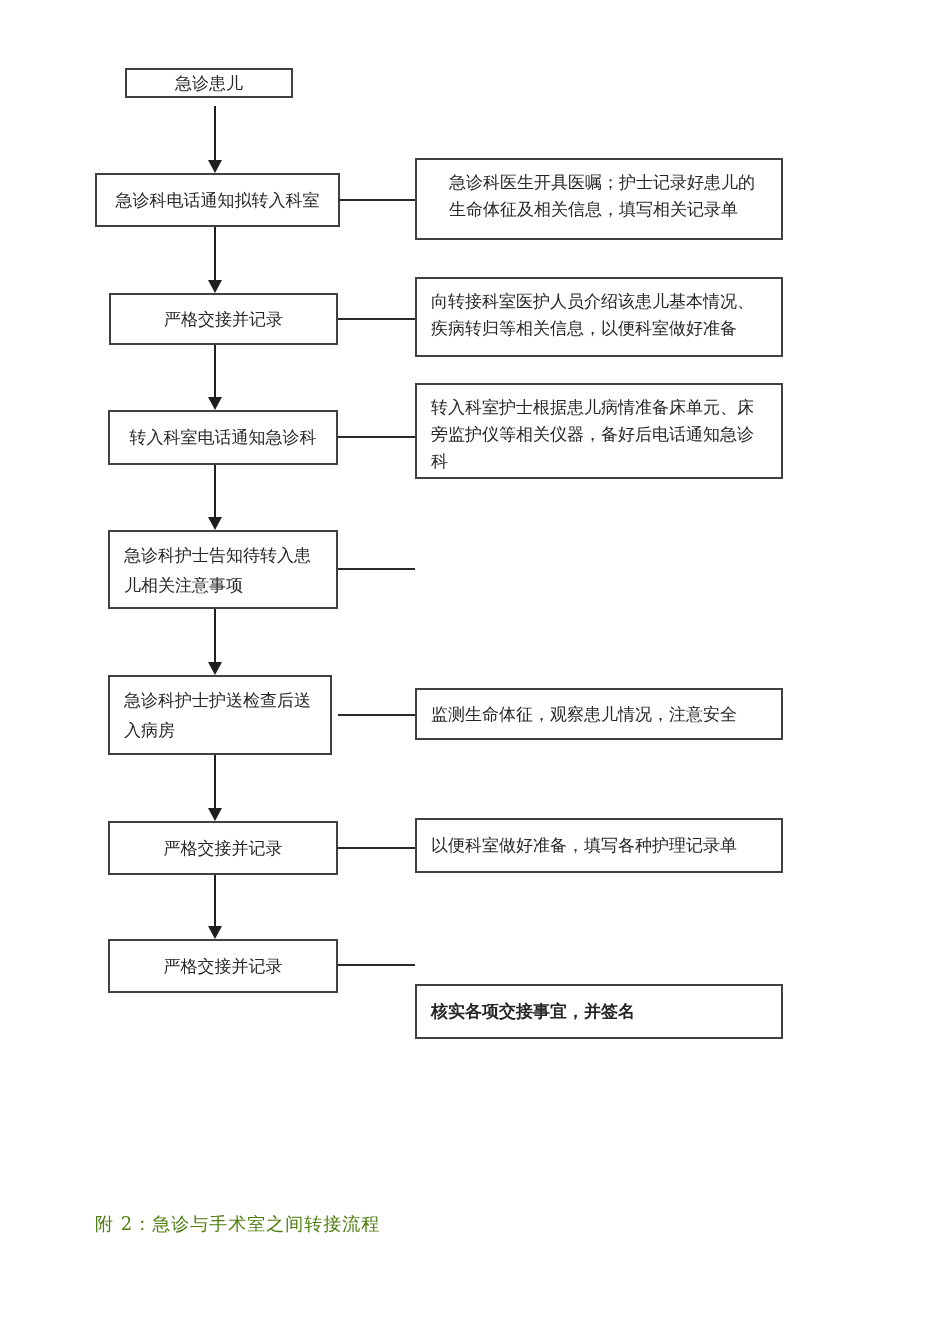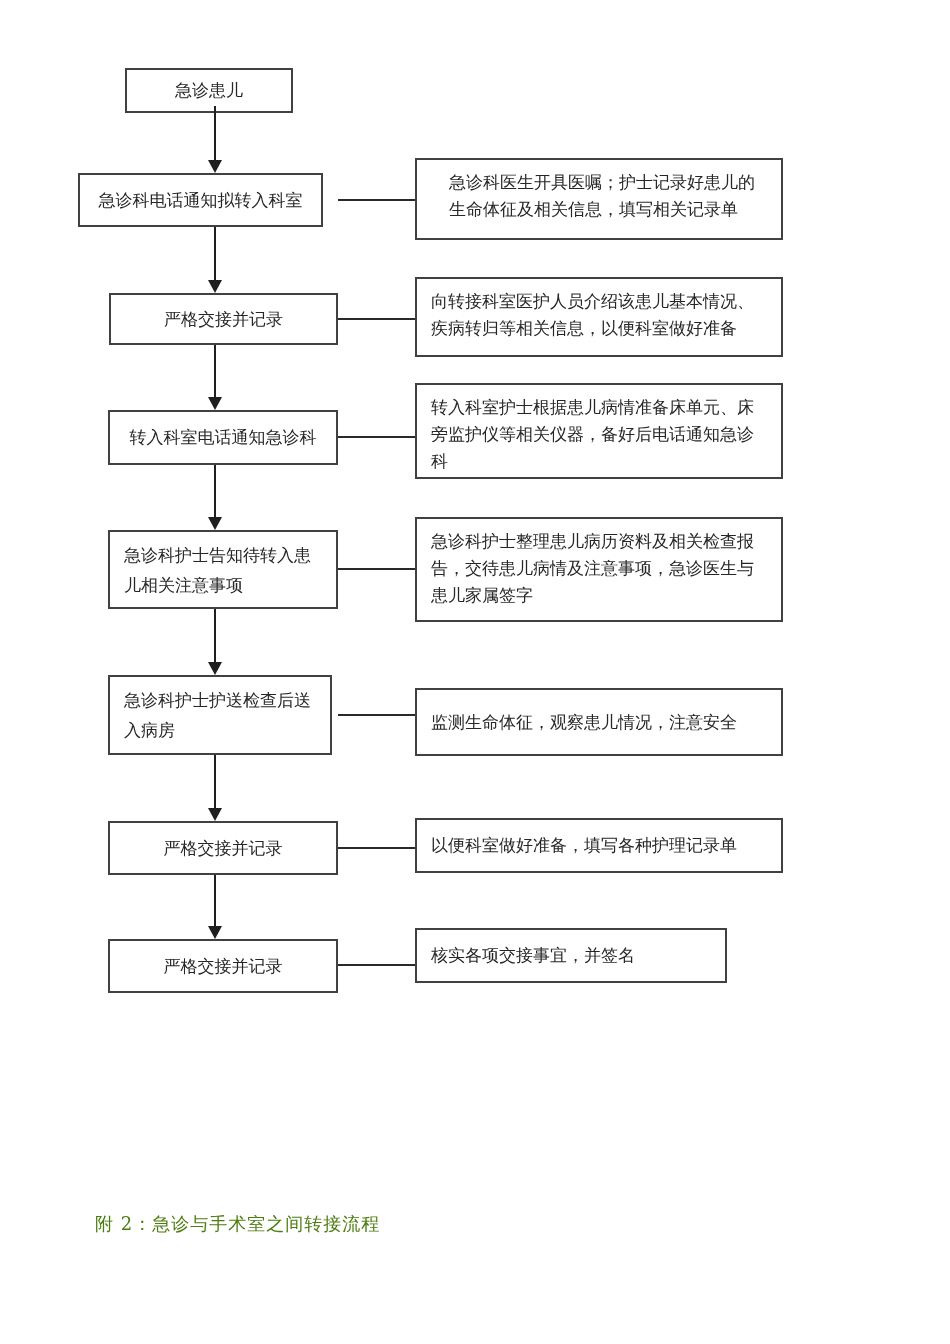--- a/index.html
+++ b/index.html
@@ -43,24 +43,24 @@
     letter-spacing: 1px;
     color: #4d7c0f;
     white-space: nowrap;
   }
 </style>
 </head>
 <body>
 
 <div class="page">
 
-  <div class="box node center" style="left:125px; top:68px;  width:168px; height:45px;">
+  <div class="box node center" style="left:125px; top:68px;  width:168px; height:30px;">
     <span>急诊患儿</span>
   </div>
-  <div class="box node center" style="left:78px;  top:173px; width:245px; height:54px;">
+  <div class="box node center" style="left:95px;  top:173px; width:245px; height:54px;">
     <span>急诊科电话通知拟转入科室</span>
   </div>
   <div class="box node center" style="left:109px; top:293px; width:229px; height:52px;">
     <span>严格交接并记录</span>
   </div>
   <div class="box node center" style="left:108px; top:410px; width:230px; height:55px;">
     <span>转入科室电话通知急诊科</span>
   </div>
   <div class="box node left2" style="left:108px; top:530px; width:230px; height:79px;">
     <span>急诊科护士告知待转入患儿相关注意事项</span>
@@ -77,30 +77,27 @@
 
   <div class="box note" style="left:415px; top:158px; width:368px; height:82px;padding-left:32px;">
     <span>急诊科医生开具医嘱；护士记录好患儿的生命体征及相关信息，填写相关记录单</span>
   </div>
   <div class="box note" style="left:415px; top:277px; width:368px; height:80px;">
     <span>向转接科室医护人员介绍该患儿基本情况、疾病转归等相关信息，以便科室做好准备</span>
   </div>
   <div class="box note" style="left:415px; top:383px; width:368px; height:96px;">
     <span>转入科室护士根据患儿病情准备床单元、床旁监护仪等相关仪器，备好后电话通知急诊科</span>
   </div>
-  <div class="box note" style="left:415px; top:517px; width:368px; height:105px;">
-    <span>急诊科护士整理患儿病历资料及相关检查报告，交待患儿病情及注意事项，急诊医生与患儿家属签字</span>
-  </div>
-  <div class="box note vcenter" style="left:415px; top:688px; width:368px; height:68px;">
+  <div class="box note vcenter" style="left:415px; top:688px; width:368px; height:52px;">
     <span>监测生命体征，观察患儿情况，注意安全</span>
   </div>
   <div class="box note vcenter" style="left:415px; top:818px; width:368px; height:55px;">
     <span>以便科室做好准备，填写各种护理记录单</span>
   </div>
-  <div class="box note vcenter" style="left:415px; top:928px; width:312px; height:55px;">
+  <div class="box note vcenter" style="left:415px; top:984px; width:368px; height:55px;font-weight:bold;">
     <span>核实各项交接事宜，并签名</span>
   </div>
 
   <div class="varrow" style="left:208px; top:106px; height:67px;">
     <div class="stem" style="height:55px;"></div>
     <div class="head"></div>
   </div>
   <div class="varrow" style="left:208px; top:227px; height:66px;">
     <div class="stem" style="height:54px;"></div>
     <div class="head"></div>

